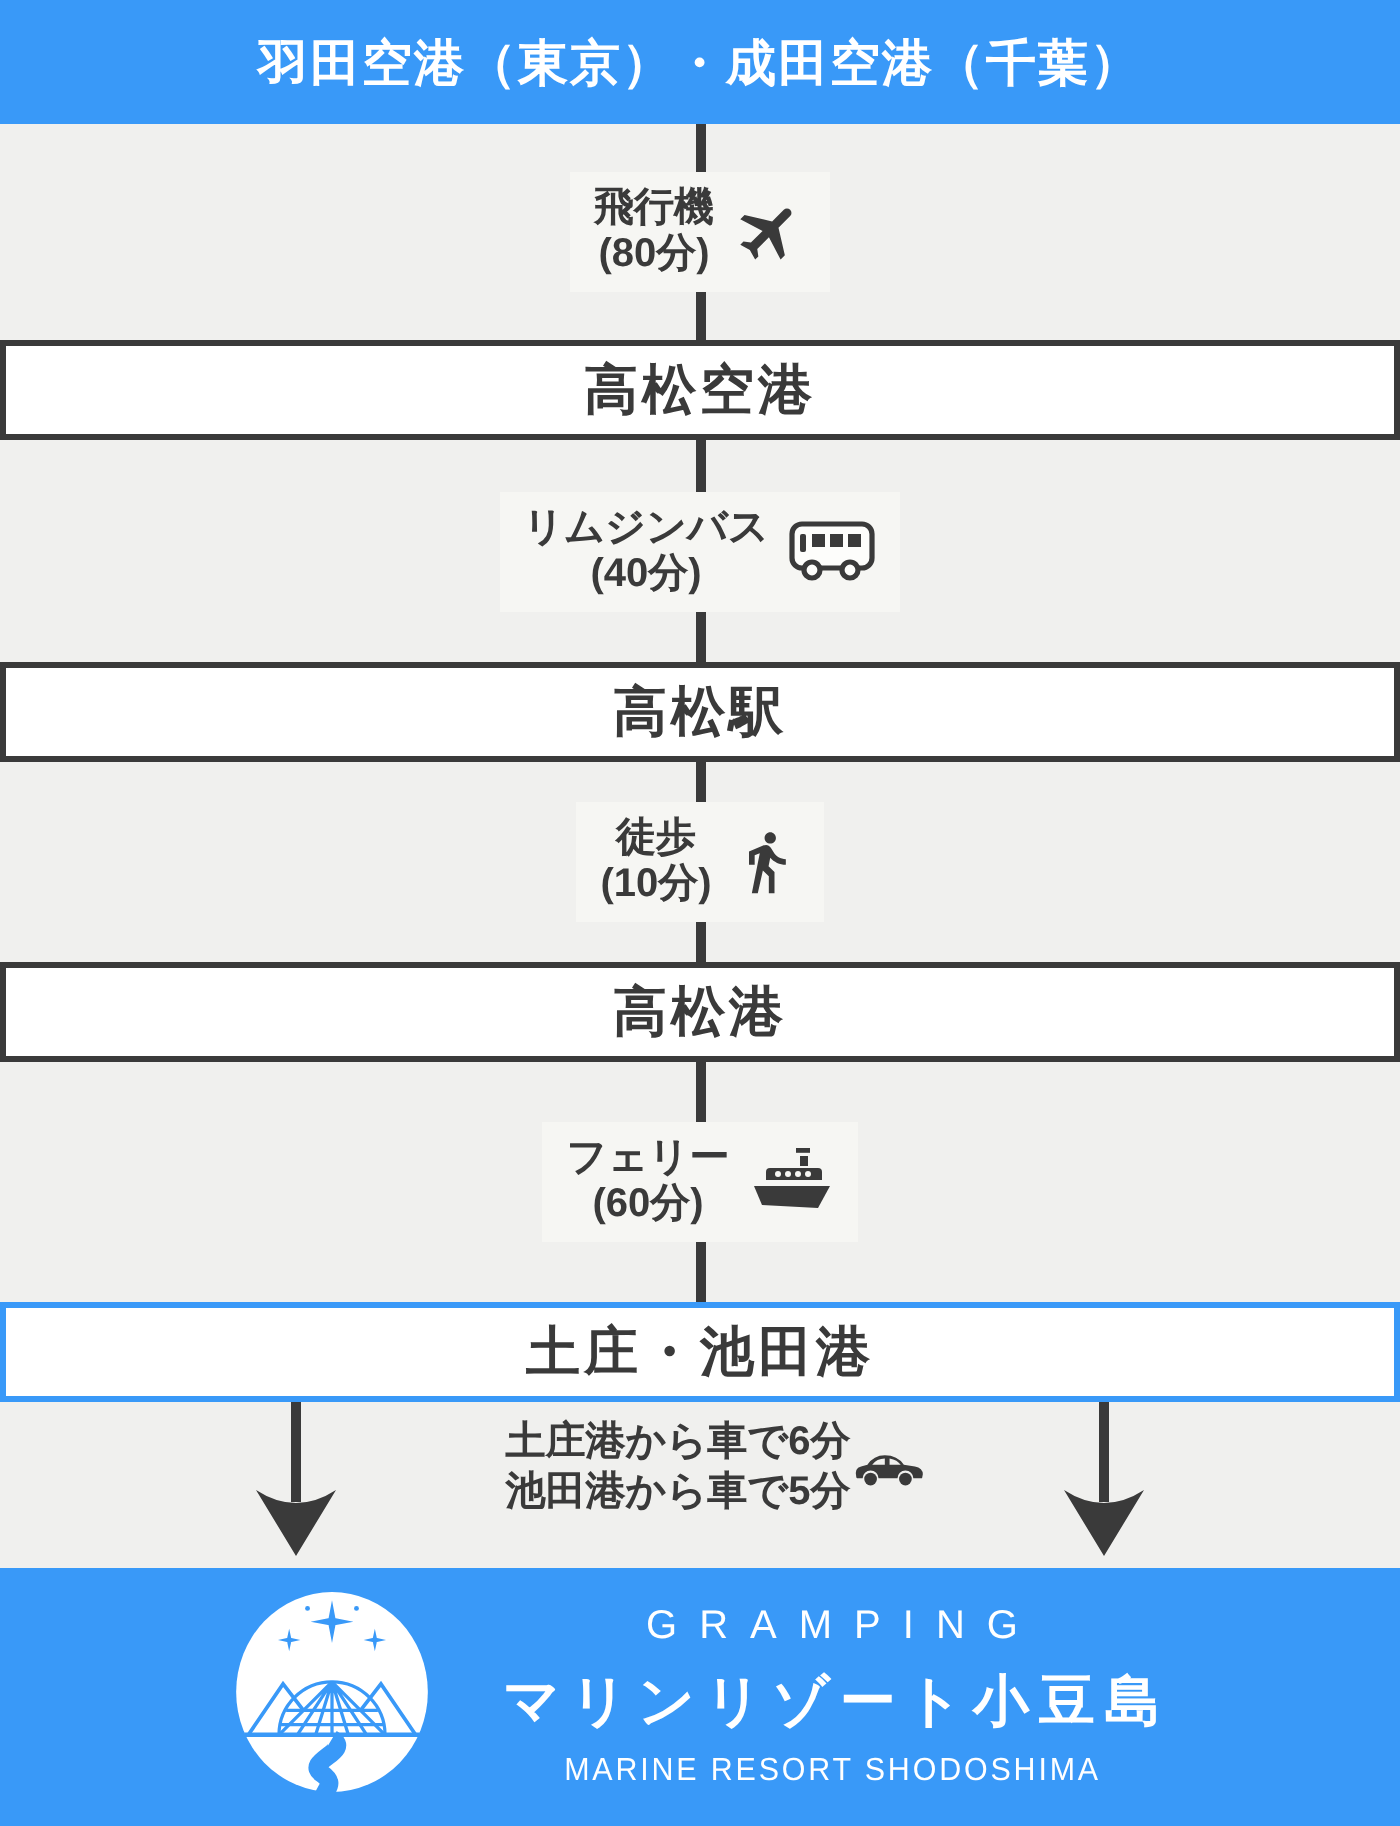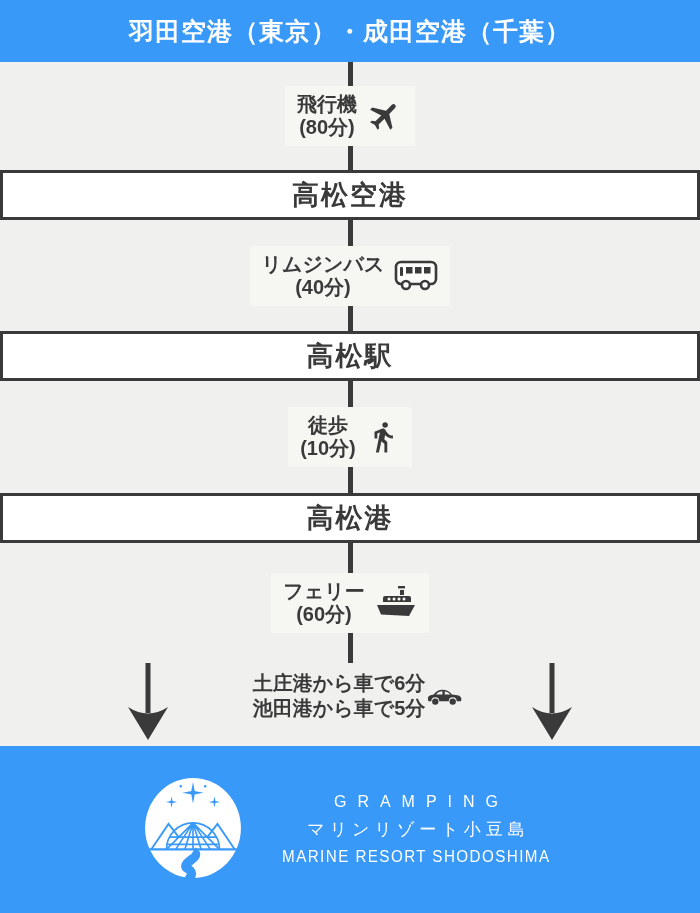--- a/index.html
+++ b/index.html
@@ -20,21 +20,21 @@
 
   
   .header{
     height:62px;background:var(--accent-blue);
     display:flex;align-items:center;justify-content:center;flex:0 0 auto;
   }
   .header-title{color:#fff;font-size:25px;font-weight:bold;letter-spacing:1px;}
 
   
   .connector{position:relative;display:flex;align-items:center;justify-content:center;flex:0 0 auto;}
-  .c1{height:108px;} .c2{height:111px;} .c3{height:112px;} .c4{height:120px;}
+  .c1{height:108px;} .c2{height:111px;} .c3{height:100px;} .c4{height:120px;}
   .vline{position:absolute;left:50%;top:0;bottom:0;width:5px;margin-left:-2.5px;background:var(--dark);}
   .leg-label{
     position:relative;z-index:1;background:var(--label-bg);
     display:flex;align-items:center;gap:10px;padding:7px 12px;justify-content:flex-end;
   }
   .leg-text{display:flex;flex-direction:column;align-items:center;line-height:1.15;}
   .leg-mode,.leg-duration{font-size:20px;font-weight:bold;color:var(--dark);white-space:nowrap;}
   .leg-icon{display:flex;align-items:center;justify-content:center;}
   .leg-icon svg{display:block;}
   .icon-plane{transform:rotate(45deg);}
@@ -59,22 +59,22 @@
   }
   .car-lines{display:flex;flex-direction:column;line-height:1.25;}
   .car-line{font-size:20px;font-weight:bold;color:var(--dark);white-space:nowrap;}
 
   
   .footer{
     flex:1 1 auto;background:var(--accent-blue);
     display:flex;align-items:center;justify-content:center;gap:30px;
   }
   .brand-text{display:flex;flex-direction:column;align-items:center;color:#fff;}
-  .brand-en{font-size:16px;letter-spacing:11px;margin-left:11px;font-weight:normal;}
-  .brand-jp{font-size:17px;letter-spacing:5px;margin-left:5px;margin-top:7px;font-weight:normal;}
+  .brand-en{font-size:20px;letter-spacing:11px;margin-left:11px;font-weight:normal;}
+  .brand-jp{font-size:28px;letter-spacing:5px;margin-left:5px;margin-top:7px;font-weight:bold;}
   .brand-sub{font-size:16px;letter-spacing:1.5px;margin-left:1.5px;margin-top:7px;font-weight:normal;transform:scaleX(.95);}
 </style>
 </head>
 <body>
 
 <div class="page">
 
   <div class="header">
     <div class="header-title">羽田空港（東京）・成田空港（千葉）</div>
   </div>
@@ -157,20 +157,23 @@
           <circle cx="14" cy="16" r="1.5" fill="#f6f6f3"></circle>
           <circle cx="19" cy="16" r="1.5" fill="#f6f6f3"></circle>
           <circle cx="24" cy="16" r="1.5" fill="#f6f6f3"></circle>
           <circle cx="29" cy="16" r="1.5" fill="#f6f6f3"></circle>
           <path d="M2 22 h38 l-6 11 -28 -1.5 z"></path>
         </svg>
       </span>
     </div>
   </div>
 
+  <div class="station-box station-final">
+    <span class="station-name">土庄・池田港</span>
+  </div>
 
   <div class="final-leg">
     <span class="down-arrow left">
       <svg width="44" height="78" viewBox="0 0 44 78">
         <rect x="19.5" y="0" width="5" height="50" fill="#3a3a3a"></rect>
         <path d="M22 77 L2 44 Q22 57 42 44 Z" fill="#3a3a3a"></path>
       </svg>
     </span>
     <span class="down-arrow right">
       <svg width="44" height="78" viewBox="0 0 44 78">

